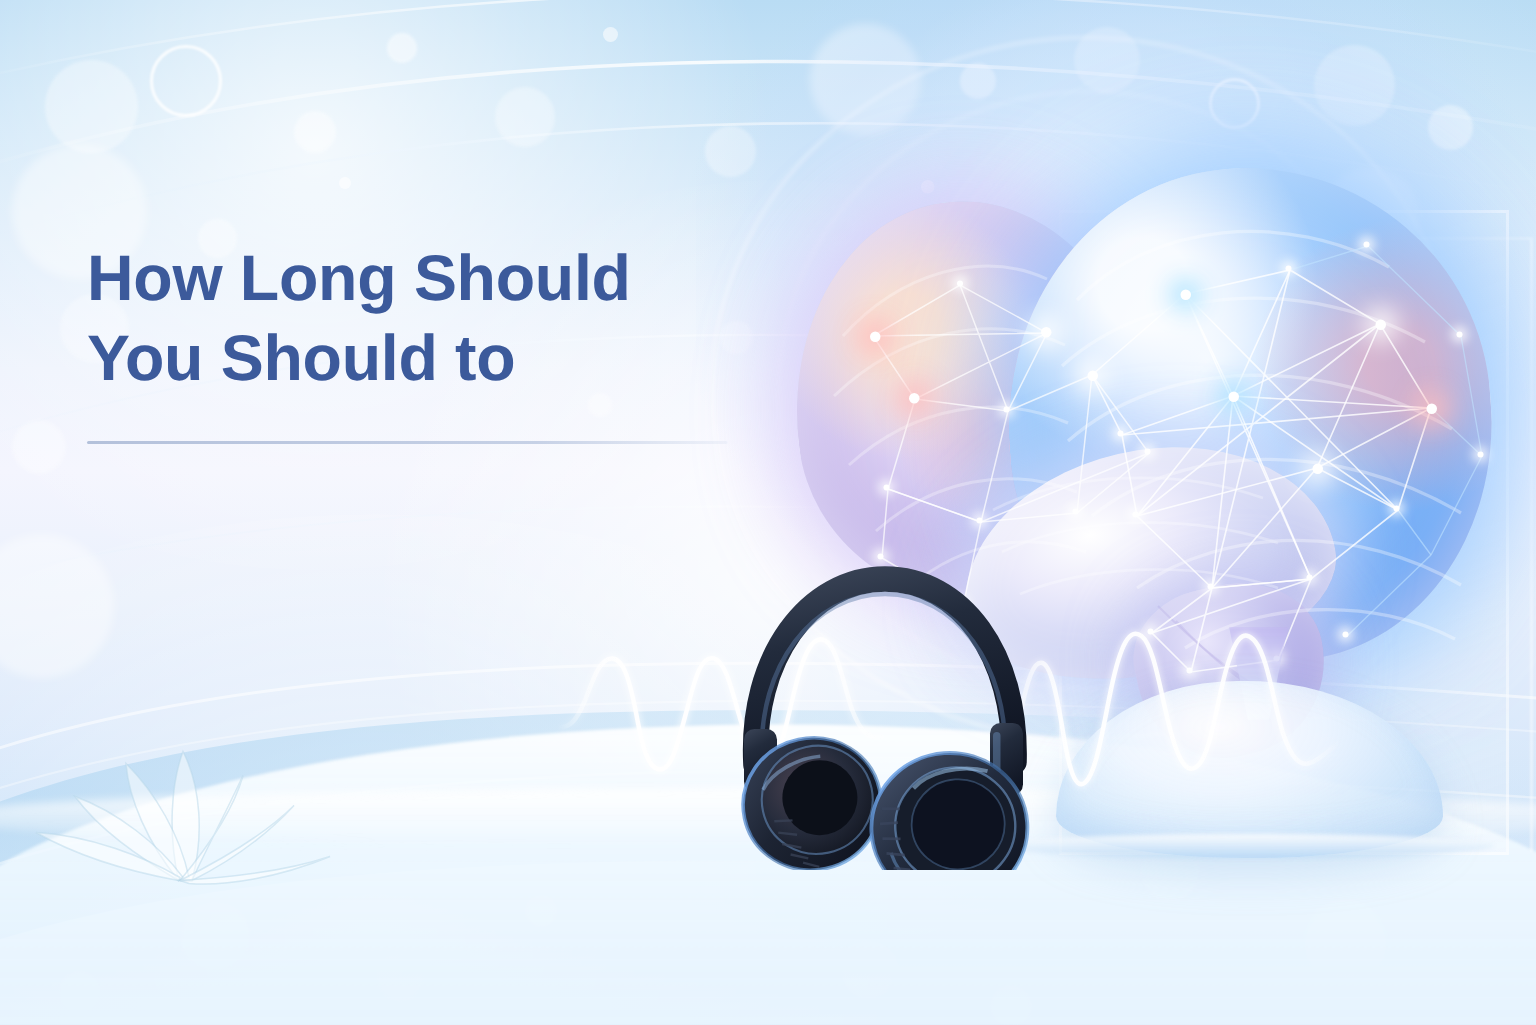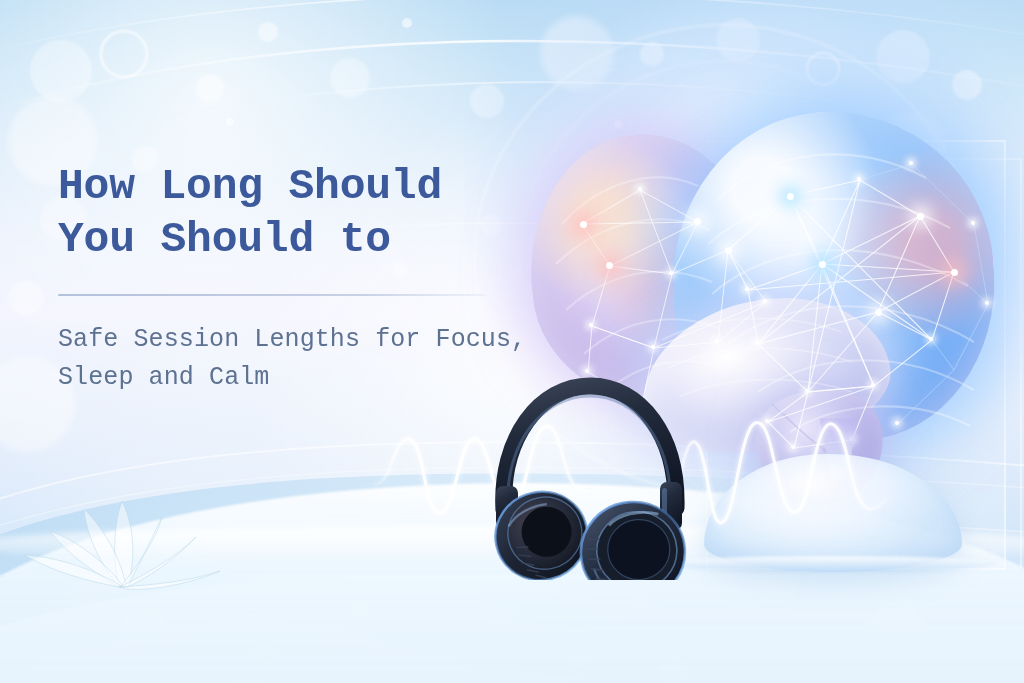--- a/index.html
+++ b/index.html
@@ -31,21 +31,21 @@
 
   
   .bokeh{ position:absolute; inset:0; pointer-events:none; }
   .b{ position:absolute; border-radius:50%; background:rgba(255,255,255,.62);
       filter:blur(1.2px); }
   .b.ring{ background:transparent; border:2.5px solid rgba(255,255,255,.85); filter:blur(.8px); }
   .b.soft{ background:rgba(255,255,255,.4); filter:blur(3px); }
   .b.tiny{ filter:blur(.4px); }
 
   
-  .copy{ position:absolute; left:58px; top:160px; width:470px; z-index:40;font-family:Liberation Mono, monospace; }
+  .copy{ position:absolute; left:58px; top:160px; width:470px; z-index:40; }
   .headline{
     font-size:43px; line-height:1.24; font-weight:700; letter-spacing:-.2px;
     color:#3c5a9b;
   }
   .rule{ width:427px; height:2px; margin:27px 0 25px 0;
          background:linear-gradient(90deg, rgba(176,190,217,.95), rgba(186,199,224,.8) 70%, rgba(200,212,234,.2));
          border-radius:2px; }
   .subhead{ font-size:25px; line-height:1.55; font-weight:400; color:#5d7190; letter-spacing:.1px; }
 
   
@@ -476,18 +476,17 @@
     </g>
   </svg>
 
   <div class="copy">
     <h1 class="headline">
       <span>How Long Should</span><br>
       <span>You Should to</span><br>
     </h1>
     <div class="rule"></div>
     <p class="subhead">
-      <span>Safe Session Lengths for Focus,</span><br>
-      <span>Sleep and Calm</span>
+      <br>
     </p>
   </div>
 
 </div>
 
 </body></html>

